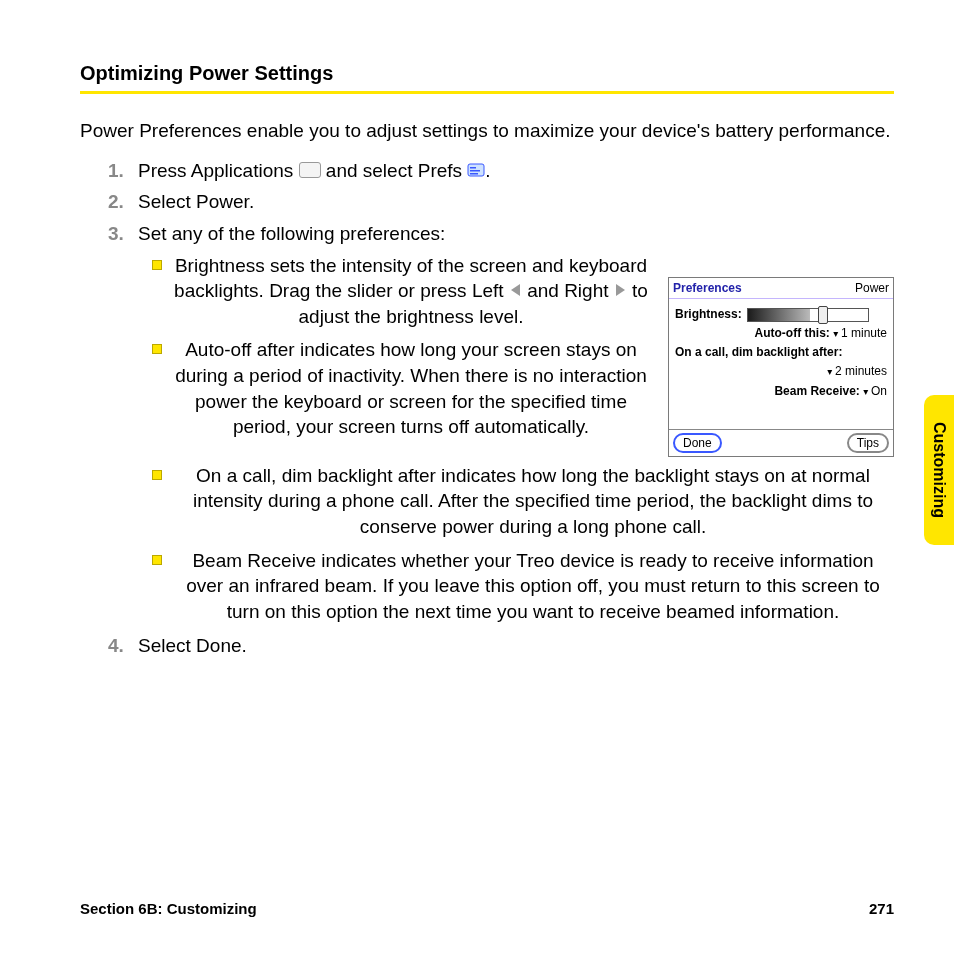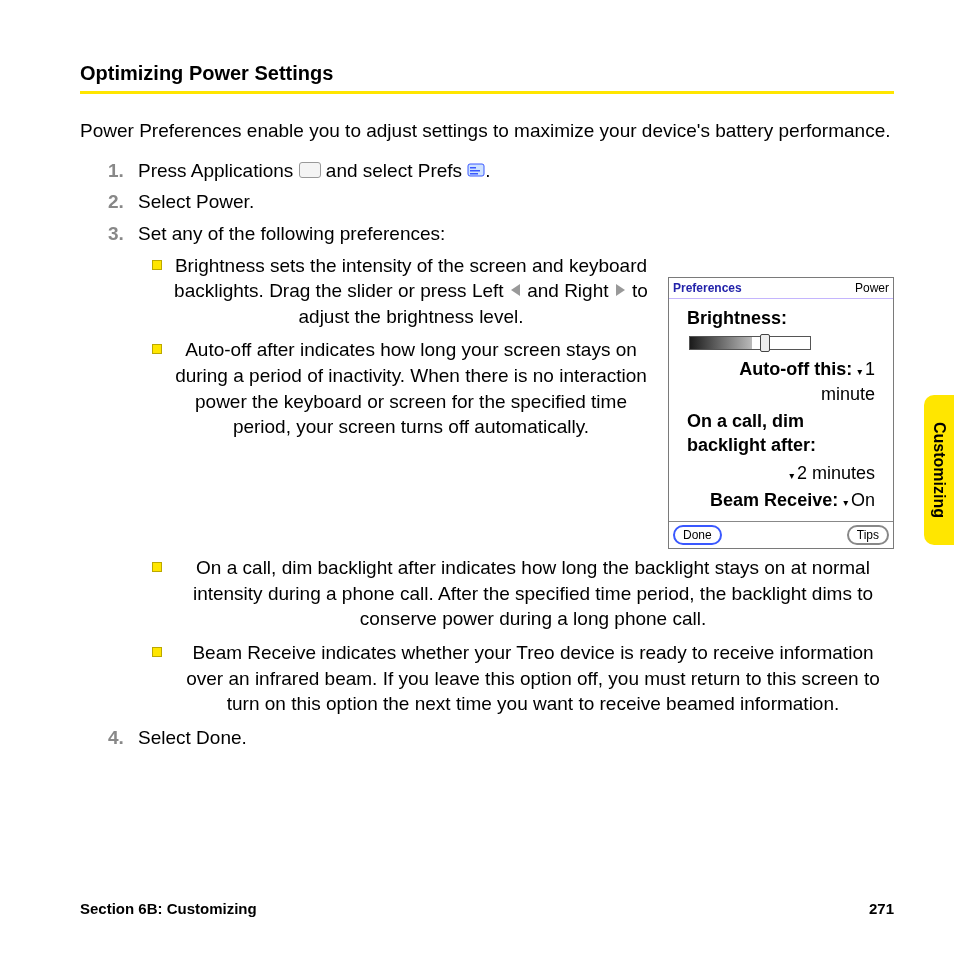--- a/index.html
+++ b/index.html
@@ -138,21 +138,21 @@
   .shot-titlebar {
     display:flex; justify-content:space-between;
     padding: 2px 4px;
     border-bottom: 1px solid #c4b5fd;
     font-weight:700;
     color: #2323aa;
     background:#fff;
   }
   .shot-titlebar .cat { color:#000; font-weight:400; }
   .shot-body { padding: 4px 6px 6px 6px; min-height:120px; }
-  .shot-row { margin: 3px 12px; font-weight:700; color:#000; font-size:18px; }
+  .shot-row { margin: 3px 0; font-weight:700; color:#000; font-size:12px; }
   .shot-row .val { font-weight:400; }
   .shot-row .dd::before { content:"▾ "; font-size:10px; }
   .slider {
     display:inline-block; width:120px; height:12px;
     background: linear-gradient(to right,#1b1b1b 0%, #bbb 52%, #fff 52%, #fff 100%);
     border:1px solid #555; vertical-align:middle; position:relative;
     margin-left:2px;
   }
   .slider .thumb {
     position:absolute; left:58%; top:-3px; width:8px; height:16px;

